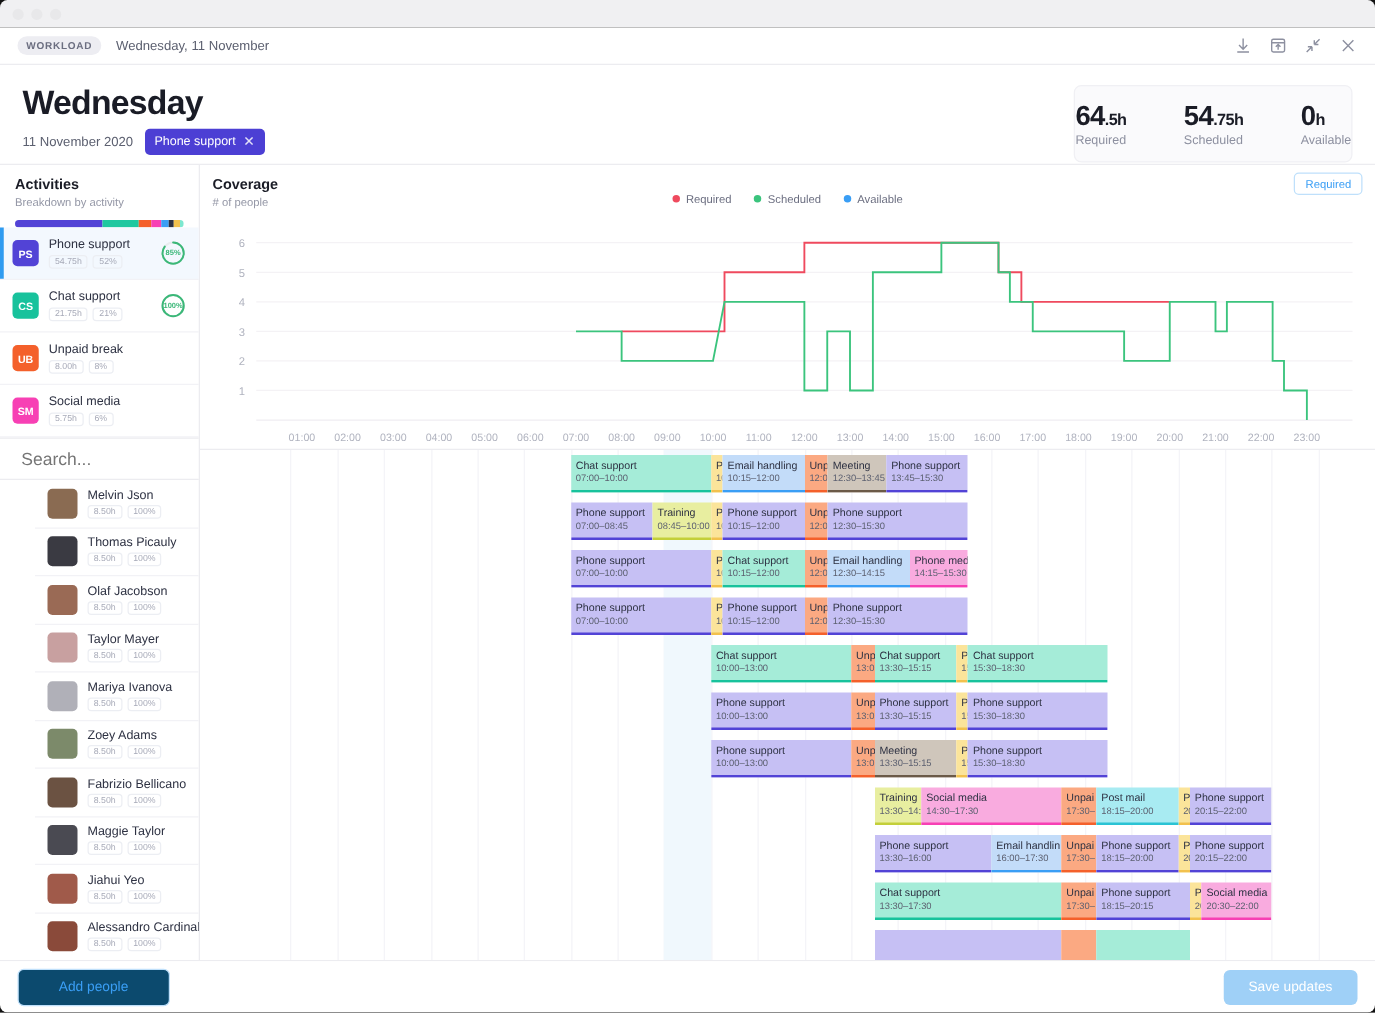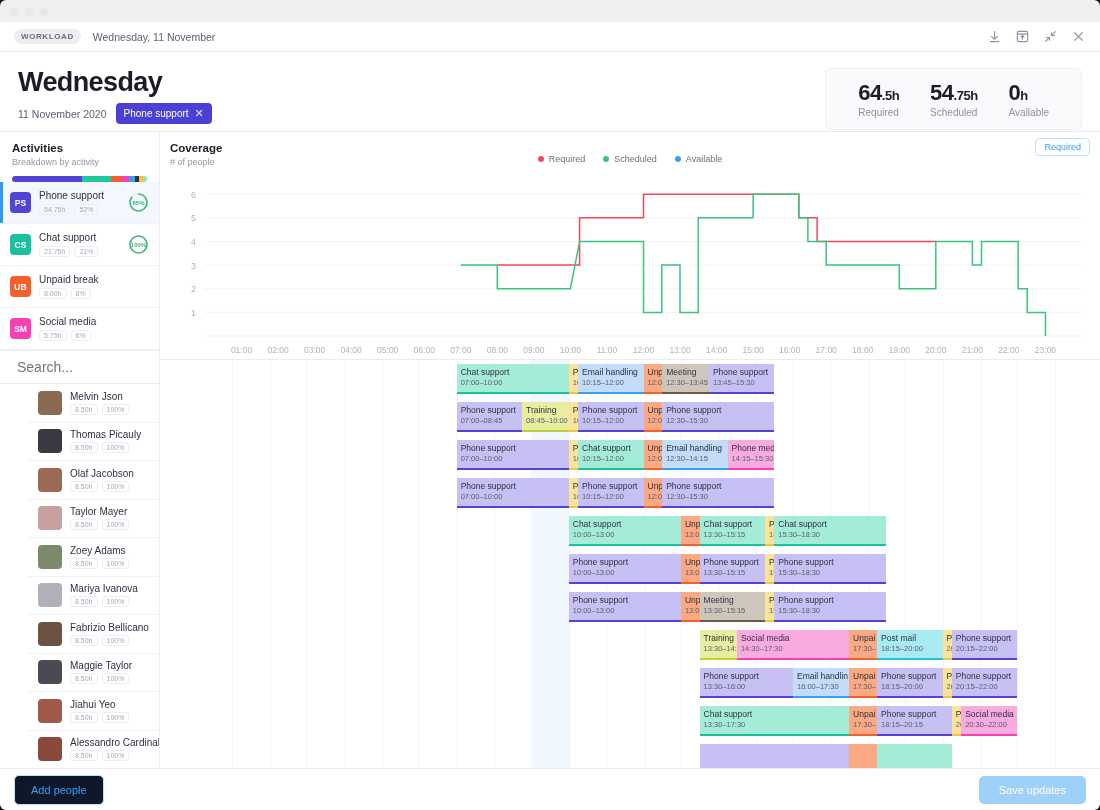--- a/index.html
+++ b/index.html
@@ -46,21 +46,21 @@
   .h-sub { display: flex; align-items: center; gap: 9px; margin-top: 7px; }
   .h-date { font-size: 10.5px; color: #5c6070; }
   .chip {
     background: #4c3fd4; color: #fff; font-size: 10px; border-radius: 4px;
     padding: 4px 8px; display: flex; align-items: center; gap: 6px; cursor: pointer;
   }
   .chip .x { font-size: 11px; opacity: .85; }
 
   .stats {
     margin-left: auto; background: #fafafc; border: 1px solid #f0f0f4;
-    border-radius: 6px; display: flex; padding: 11px 32px; gap: 31px;
+    border-radius: 6px; display: flex; padding: 11px 0; gap: 46px;
   }
   .stat-v { font-size: 22px; font-weight: bold; color: #1a1c26; letter-spacing: -.5px; white-space: nowrap; }
   .stat-v .frac { font-size: 13px; }
   .stat-l { font-size: 10px; color: #8d90a0; margin-top: 1px; }
 
   
   .body { display: flex; height: 636px; background: #fff; }
 
   
   .sidebar { width: 160px; border-right: 1px solid #ececf0; display: flex; flex-direction: column; background: #fff; }
@@ -121,21 +121,21 @@
   .blk { position: absolute; top: 4px; height: 30px; overflow: hidden;
          padding: 3px 4px; cursor: pointer; }
   .blk .bt { font-size: 8.5px; color: #2d3142; white-space: nowrap; line-height: 1.25; }
   .blk .bs { font-size: 7.5px; color: #5c6070; white-space: nowrap; line-height: 1.3; }
   .blk .ul { position: absolute; left: 0; right: 0; bottom: 0; height: 2px; }
 
   
   .footer { height: 42px; background: #fff; border-top: 1px solid #ececf0;
             display: flex; align-items: center; padding: 0 14px; border-radius: 0 0 6px 6px; }
   .btn-out { font-size: 11px; color: #3a9ef5; border: 1px solid #bfe0fb;
-             border-radius: 5px; padding: 8px 16px; cursor: pointer; background: #0f172a; }
+             border-radius: 5px; padding: 8px 32px; cursor: pointer; background: #0c4a6e; }
   .btn-fill { margin-left: auto; font-size: 11px; color: #fff; background: #9fd0f7;
               border-radius: 5px; padding: 8px 20px; cursor: pointer; border: none; }
 </style>
 </head>
 <body>
 
 <div class="app">
 
   <div class="titlebar">
     <span class="dot red"></span>
@@ -316,33 +316,33 @@
     <span class="avatar" style="background:#c8a0a0"></span>
     <div>
       <div class="p-name">Taylor Mayer</div>
       <div class="p-meta">
         <span class="mbox">8.50h</span>
         <span class="mbox">100%</span>
       </div>
             </div>
           </div>
   <div class="person">
+    <span class="avatar" style="background:#b0b0b8"></span>
+    <div>
+      <div class="p-name">Mariya Ivanova</div>
+      <div class="p-meta">
+        <span class="mbox">8.50h</span>
+        <span class="mbox">100%</span>
+      </div>
+            </div>
+          </div>
+  <div class="person">
     <span class="avatar" style="background:#7c8a6a"></span>
     <div>
       <div class="p-name">Zoey Adams</div>
-      <div class="p-meta">
-        <span class="mbox">8.50h</span>
-        <span class="mbox">100%</span>
-      </div>
-            </div>
-          </div>
-  <div class="person">
-    <span class="avatar" style="background:#b0b0b8"></span>
-    <div>
-      <div class="p-name">Mariya Ivanova</div>
       <div class="p-meta">
         <span class="mbox">8.50h</span>
         <span class="mbox">100%</span>
       </div>
             </div>
           </div>
   <div class="person">
     <span class="avatar" style="background:#6b5242"></span>
     <div>
       <div class="p-name">Fabrizio Bellicano</div>

